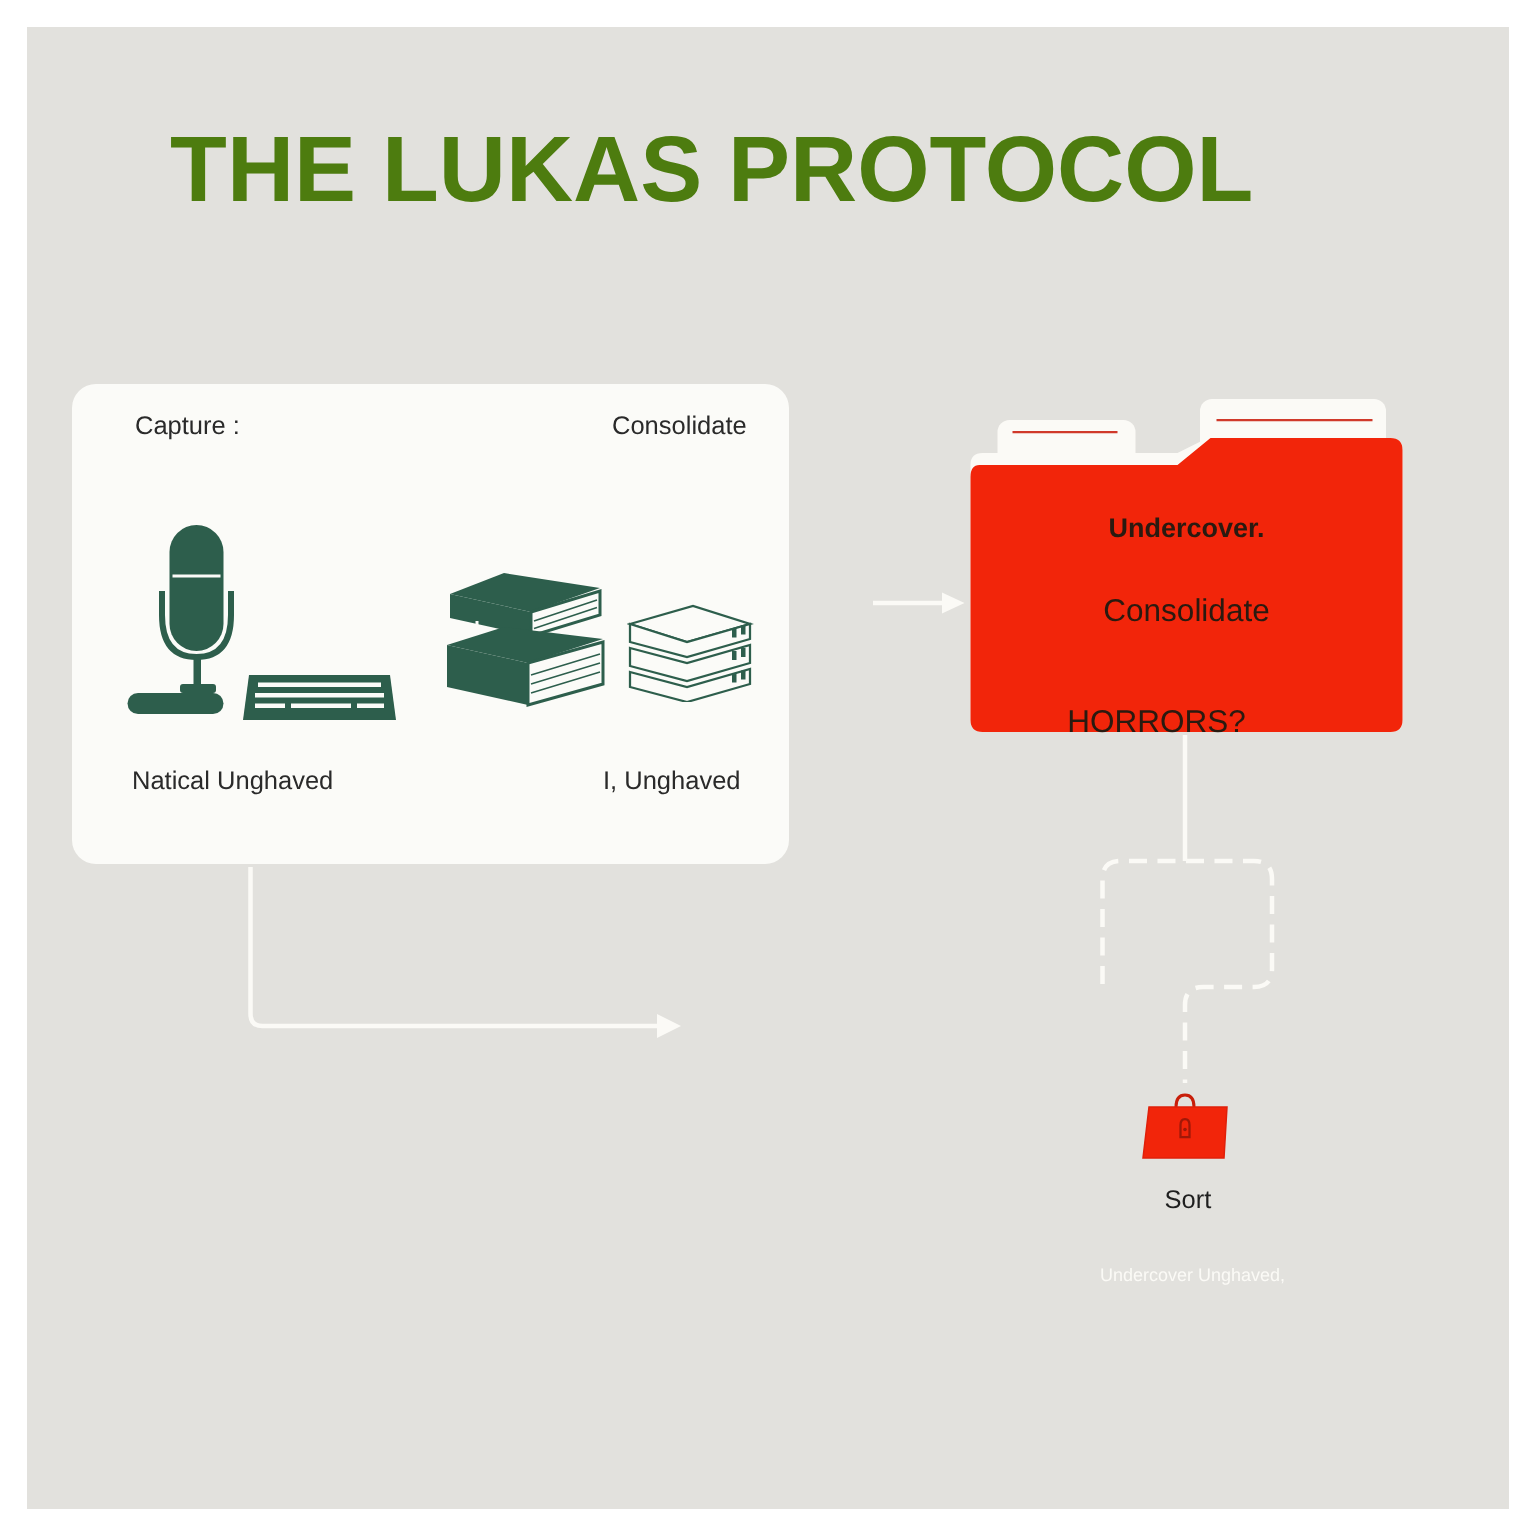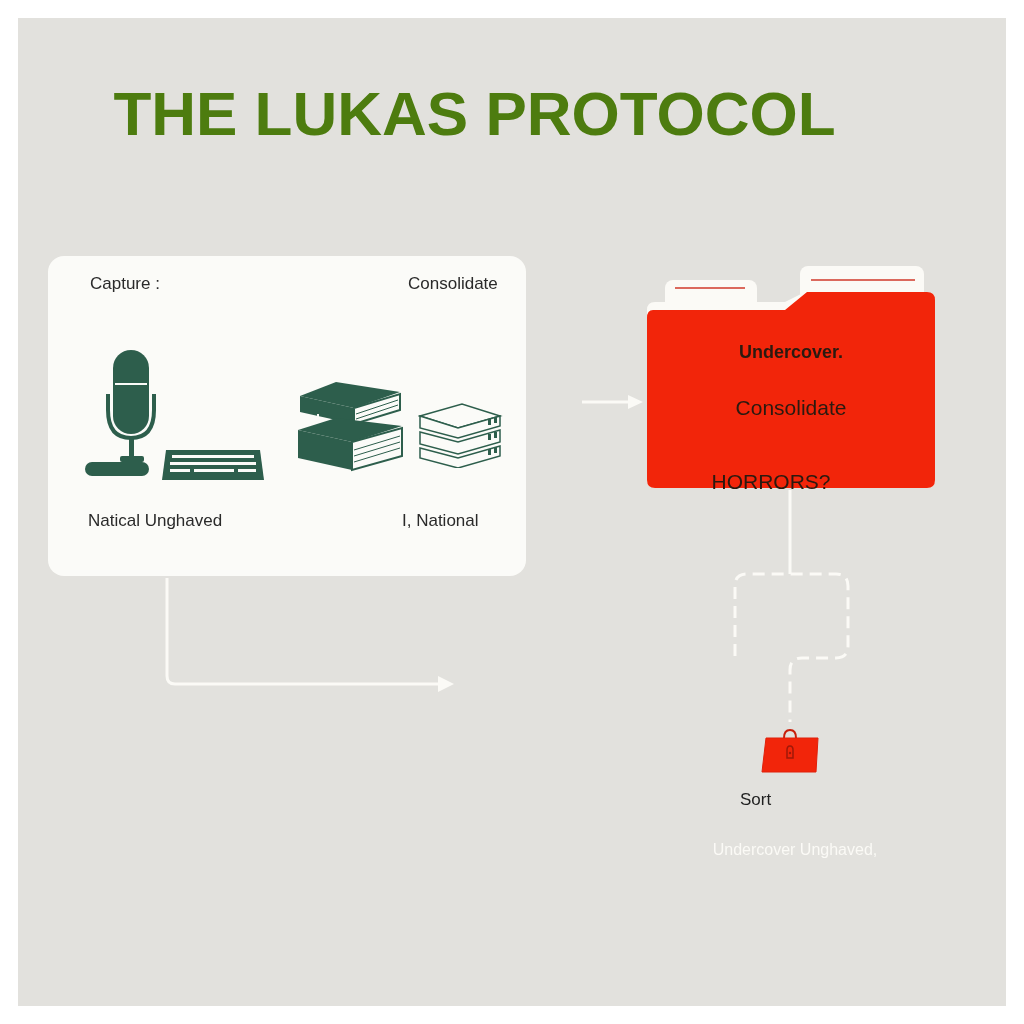--- a/index.html
+++ b/index.html
@@ -23,22 +23,22 @@
     }
     .label {
       position: absolute; font-size: 17px; color: #2a2a2a; white-space: nowrap;
     }
     .icon { position: absolute; }
     .folder { position: absolute; left: 645px; top: 262px; width: 292px; height: 228px; }
     .folder-text { position: absolute; width: 292px; text-align: center; color: #2a1a10; }
     .f-heading { top: 80px; left: 0; font-weight: bold; font-size: 18px; }
     .f-line1 { top: 134px; left: 0; font-size: 21px; }
     .f-line2 { top: 172px; left: -20px; font-size: 21px; margin-top: 36px; }
-    .sort-label { position: absolute; left: 740px; top: 790px; width: 104px; font-size: 17px; color: #1f1f1f; }
-    .caption { position: absolute; left: 680px; top: 838px; width: 230px; text-align: center; font-size: 16px; color: #fbfaf6; line-height: 24px; }
+    .sort-label { position: absolute; left: 740px; top: 790px; width: 104px; text-align: center; font-size: 17px; color: #1f1f1f; }
+    .caption { position: absolute; left: 680px; top: 838px; width: 230px; text-align: center; font-size: 12px; color: #fbfaf6; line-height: 24px; }
     svg.overlay { position: absolute; left: 0; top: 0; }
   </style>
 </head>
 <body>
 
 <div class="canvas"></div>
 
 <div class="title">THE LUKAS PROTOCOL</div>
 
 <svg class="overlay" width="1024" height="1024">
@@ -51,21 +51,21 @@
 
   <line x1="790" y1="490" x2="790" y2="574" stroke="#fbfaf6" stroke-width="3"></line>
 
   <path d="M735 656 L735 586 Q735 574 747 574 L836 574 Q848 574 848 586 L848 646 Q848 658 836 658 L802 658 Q790 658 790 670 L790 722" fill="none" stroke="#fbfaf6" stroke-width="3" stroke-dasharray="12 7"></path>
 </svg>
 
 <div class="card">
   <div class="label" style="left:42px; top:18px;">Capture :</div>
   <div class="label" style="left:360px; top:18px;">Consolidate</div>
   <div class="label" style="left:40px; top:255px;">Natical Unghaved</div>
-  <div class="label" style="left:354px; top:255px;">I, National</div>
+  <div class="label" style="left:354px; top:255px;">I, Unghaved</div>
 
   <svg class="icon" style="left:36px; top:92px;" width="80" height="136" viewBox="0 0 80 136">
     <rect x="29" y="2" width="36" height="84" rx="18" fill="#2d5e4c"></rect>
     <line x1="31" y1="36" x2="63" y2="36" stroke="#fbfbf8" stroke-width="2"></line>
     <path d="M24 46 L24 62 Q24 90 47 90 Q70 90 70 62 L70 46" fill="none" stroke="#2d5e4c" stroke-width="4"></path>
     <rect x="45" y="90" width="5" height="20" fill="#2d5e4c"></rect>
     <rect x="36" y="108" width="24" height="6" rx="2" fill="#2d5e4c"></rect>
     <rect x="1" y="114" width="64" height="14" rx="7" fill="#2d5e4c"></rect>
   </svg>
 

